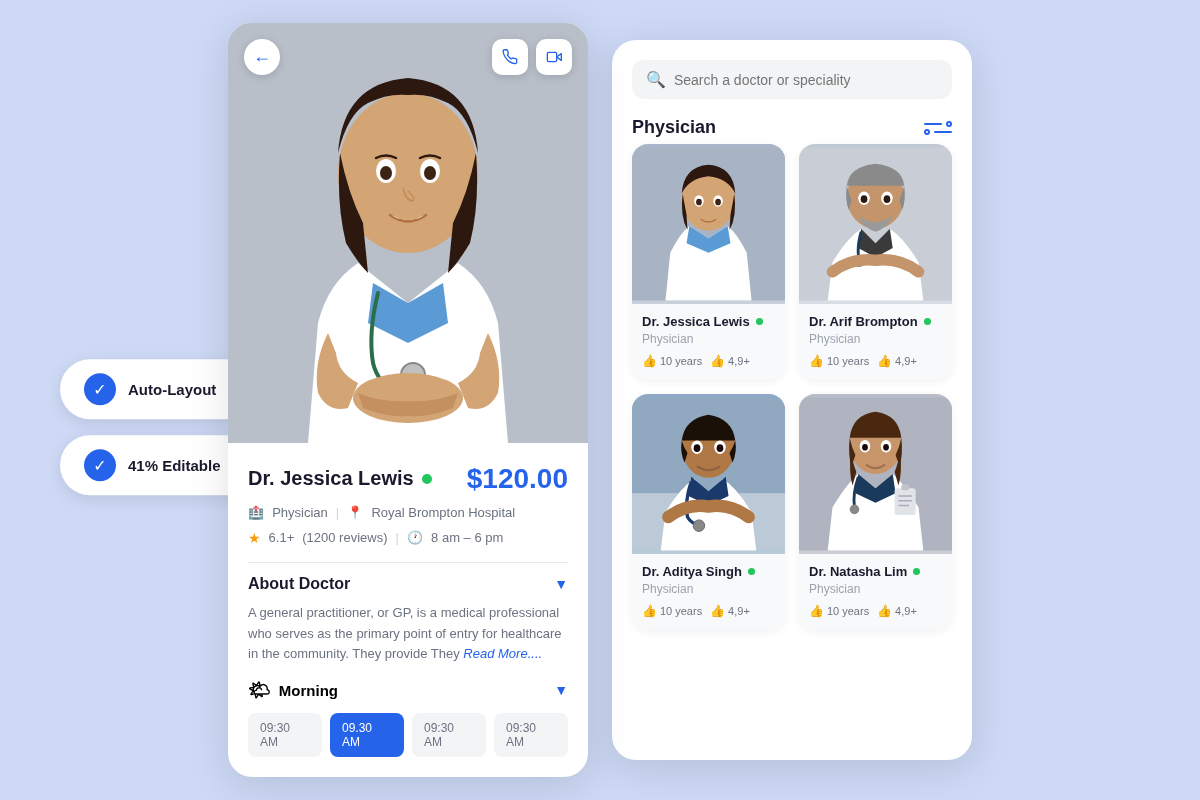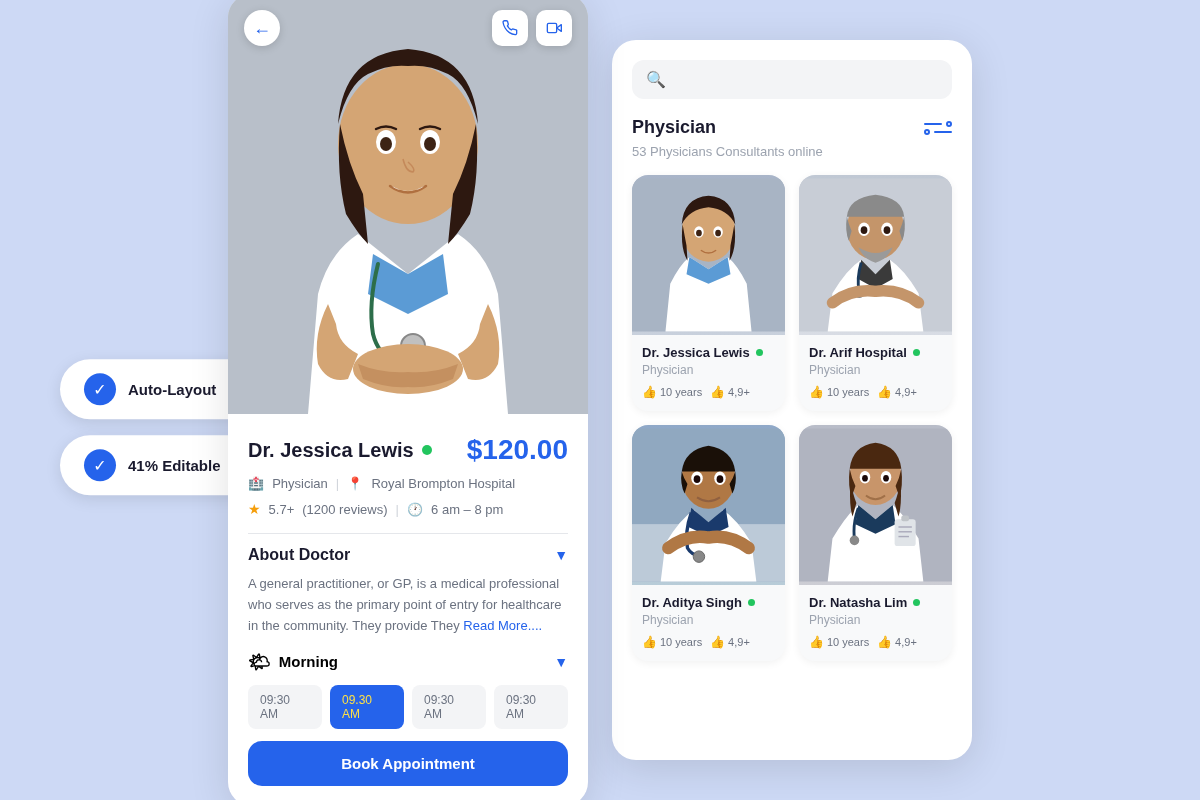--- a/index.html
+++ b/index.html
@@ -218,20 +218,21 @@
     .about-text {
       font-size: 13px;
       color: #6b7280;
       line-height: 1.6;
       margin-bottom: 14px;
     }
 
     .read-more {
       color: #2563eb;
       font-weight: 500;
+      font-style: italic;
     }
 
     .morning-section {
       display: flex;
       align-items: center;
       justify-content: space-between;
       margin-bottom: 12px;
     }
 
     .morning-label {
@@ -254,21 +255,21 @@
       border-radius: 8px;
       font-size: 12px;
       font-weight: 500;
       background: #f3f4f6;
       color: #6b7280;
       cursor: pointer;
     }
 
     .time-slot.active {
       background: #2563eb;
-      color: #fde047;
+      color: #ffffff;
     }
 
     .book-btn {
       width: 100%;
       padding: 14px;
       background: #2563eb;
       color: white;
       border: none;
       border-radius: 14px;
       font-size: 15px;
@@ -531,25 +532,25 @@
       <div class="doctor-meta">
         <span>🏥</span>
         <span>Physician</span>
         <span class="meta-divider">|</span>
         <span>📍</span>
         <span>Royal Brompton Hospital</span>
       </div>
 
       <div class="doctor-stats">
         <span class="star-rating">★</span>
-        <span>5.7+</span>
+        <span>6.1+</span>
         <span>(1200 reviews)</span>
         <span class="meta-divider">|</span>
         <span>🕐</span>
-        <span>6 am – 8 pm</span>
+        <span>8 am – 6 pm</span>
       </div>
 
       <hr class="divider">
 
       <div class="section-header">
         <span class="section-title">About Doctor</span>
         <span class="chevron-down">▼</span>
       </div>
 
       <p class="about-text">
@@ -564,44 +565,43 @@
         <span class="chevron-down">▼</span>
       </div>
 
       <div class="time-slots">
         <div class="time-slot">09:30 AM</div>
         <div class="time-slot active">09.30 AM</div>
         <div class="time-slot">09:30 AM</div>
         <div class="time-slot">09:30 AM</div>
       </div>
 
-      <button class="book-btn">Book Appointment</button>
     </div>
   </div>
 
   <div class="right-panel">
     <div class="search-bar">
       <span class="search-icon">🔍</span>
+      <input class="search-input" type="text" placeholder="Search a doctor or speciality" style="">
     </div>
 
     <div class="section-header-row">
       <span class="section-heading">Physician</span>
       <div class="filter-icon">
         <div class="filter-dot-row">
           <div class="filter-line"></div>
           <div class="filter-circle"></div>
         </div>
         <div class="filter-dot-row" style="flex-direction:row-reverse;">
           <div class="filter-line"></div>
           <div class="filter-circle"></div>
         </div>
       </div>
     </div>
 
-    <div class="physicians-count">53 Physicians Consultants online</div>
 
     <div class="doctors-grid">
 
       <div class="doctor-card">
         <div class="doctor-card-image bg-gray-blue">
           <svg viewBox="0 0 160 160" xmlns="http://www.w3.org/2000/svg" class="doc-img-placeholder">
             <rect width="160" height="160" fill="#a8b4c4"></rect>
             <path d="M40 110 Q50 90 60 82 L80 95 L100 82 Q110 90 120 110 L125 160 L35 160Z" fill="white"></path>
             <path d="M60 82 L80 95 L100 82 L103 100 L80 110 L57 100Z" fill="#5b9bd5"></path>
             <ellipse cx="80" cy="55" rx="28" ry="32" fill="#d4a574"></ellipse>
@@ -654,21 +654,21 @@
             <ellipse cx="92" cy="54" rx="3.5" ry="4" fill="#2d1810"></ellipse>
 
             <path d="M65 88 Q60 105 63 118" stroke="#1a3a5c" stroke-width="3" fill="none"></path>
             <circle cx="63" cy="120" r="5" fill="#888"></circle>
 
             <path d="M35 130 Q55 115 80 118 Q105 115 125 130" stroke="#c4956a" stroke-width="12" fill="none" stroke-linecap="round"></path>
           </svg>
         </div>
         <div class="doctor-card-info">
           <div class="doc-name-row">
-            <span class="doc-name">Dr. Arif Hospital</span>
+            <span class="doc-name">Dr. Arif Brompton</span>
             <div class="doc-dot"></div>
           </div>
           <div class="doc-specialty">Physician</div>
           <div class="doc-stats-row">
             <div class="stat-item">
               <span class="stat-icon-exp">👍</span>
               <span>10 years</span>
             </div>
             <div class="stat-item">
               <span class="stat-icon-rating">👍</span>

